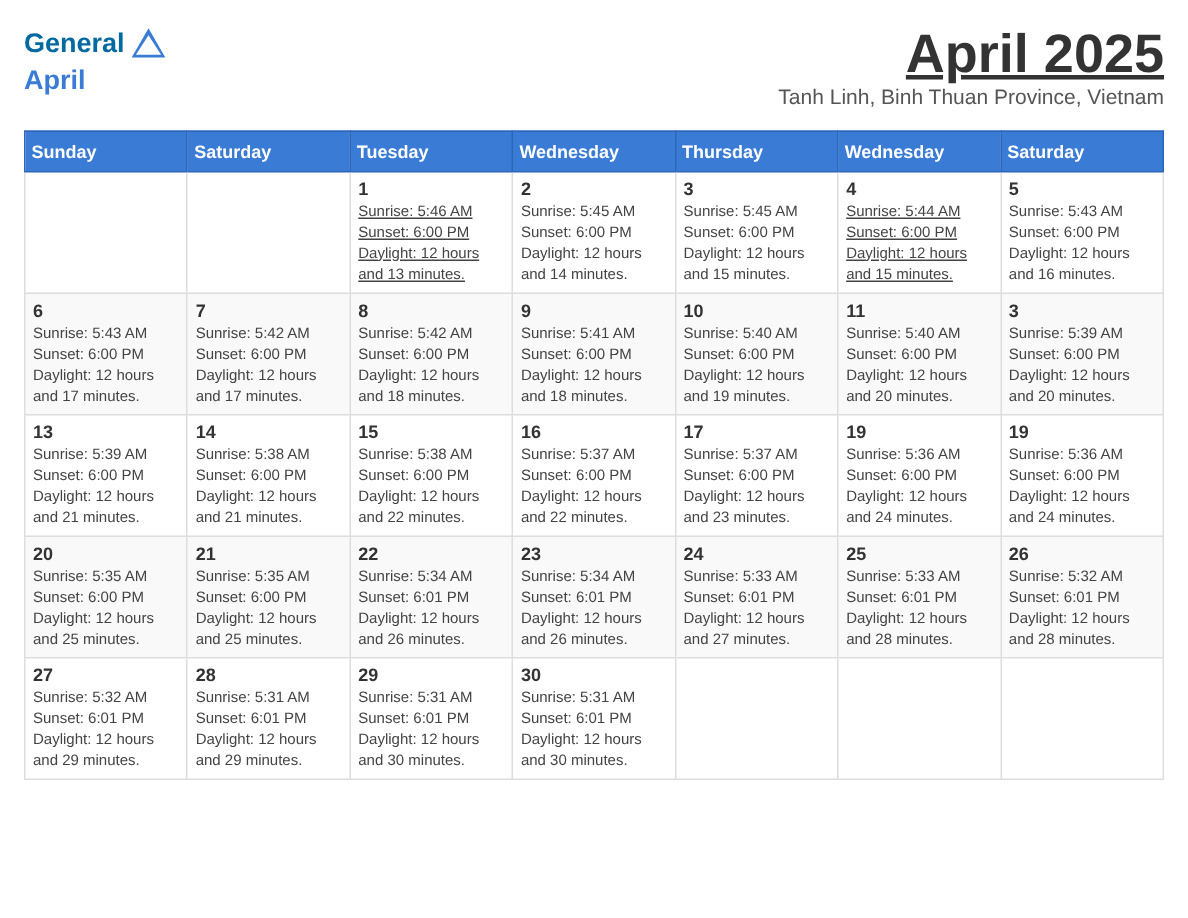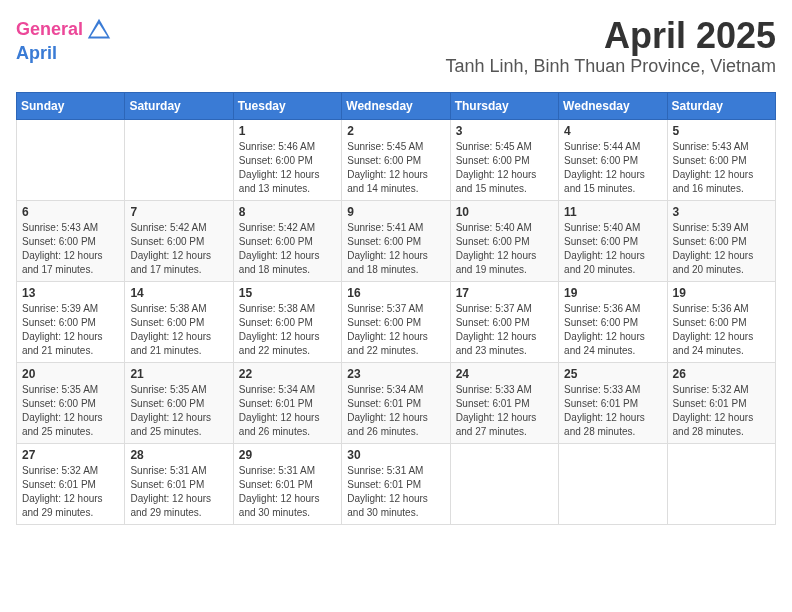--- a/index.html
+++ b/index.html
@@ -18,38 +18,39 @@
     }
     .logo {
       display: flex;
       align-items: center;
     }
     .logo-text {
       font-size: 18px;
       font-weight: bold;
       line-height: 1.1;
     }
-    .logo-general { color: #ec4899; }
+    .logo-general { color: #0369a1; }
     .logo-blue { color: #3a7bd5; }
     .logo-icon {
       width: 28px;
       height: 28px;
       margin-left: 2px;
     }
     .title-block {
       text-align: right;
     }
     .month-title {
       font-size: 36px;
       font-weight: bold;
       color: #333;
       line-height: 1.1;
+      text-decoration: underline;
     }
     .location {
-      font-size: 18px;
+      font-size: 14px;
       color: #555;
     }
     .calendar {
       width: 100%;
       border-collapse: collapse;
       border: 1px solid #ccc;
       margin-top: 15px;
     }
     .calendar th {
       background-color: #3a7bd5;
@@ -123,42 +124,42 @@
         <th>Wednesday</th>
         <th>Saturday</th>
       </tr>
   </thead>
   <tbody id="calendar-body">
   <tr>
         <td class="empty-cell"></td>
         <td class="empty-cell"></td>
         <td>
           <span class="day-number">1</span>
-          <div class="day-info" style="white-space: pre-line;">Sunrise: 5:46 AM
+          <div class="day-info" style="white-space: pre-line; text-decoration: underline;">Sunrise: 5:46 AM
 Sunset: 6:00 PM
 Daylight: 12 hours
 and 13 minutes.</div>
         </td>
         <td>
           <span class="day-number">2</span>
           <div class="day-info" style="white-space: pre-line;">Sunrise: 5:45 AM
 Sunset: 6:00 PM
 Daylight: 12 hours
 and 14 minutes.</div>
         </td>
         <td>
           <span class="day-number">3</span>
           <div class="day-info" style="white-space: pre-line;">Sunrise: 5:45 AM
 Sunset: 6:00 PM
 Daylight: 12 hours
 and 15 minutes.</div>
         </td>
         <td>
           <span class="day-number">4</span>
-          <div class="day-info" style="white-space: pre-line;">Sunrise: 5:44 AM
+          <div class="day-info" style="white-space: pre-line; text-decoration: underline;">Sunrise: 5:44 AM
 Sunset: 6:00 PM
 Daylight: 12 hours
 and 15 minutes.</div>
         </td>
         <td>
           <span class="day-number">5</span>
           <div class="day-info" style="white-space: pre-line;">Sunrise: 5:43 AM
 Sunset: 6:00 PM
 Daylight: 12 hours
 and 16 minutes.</div>

